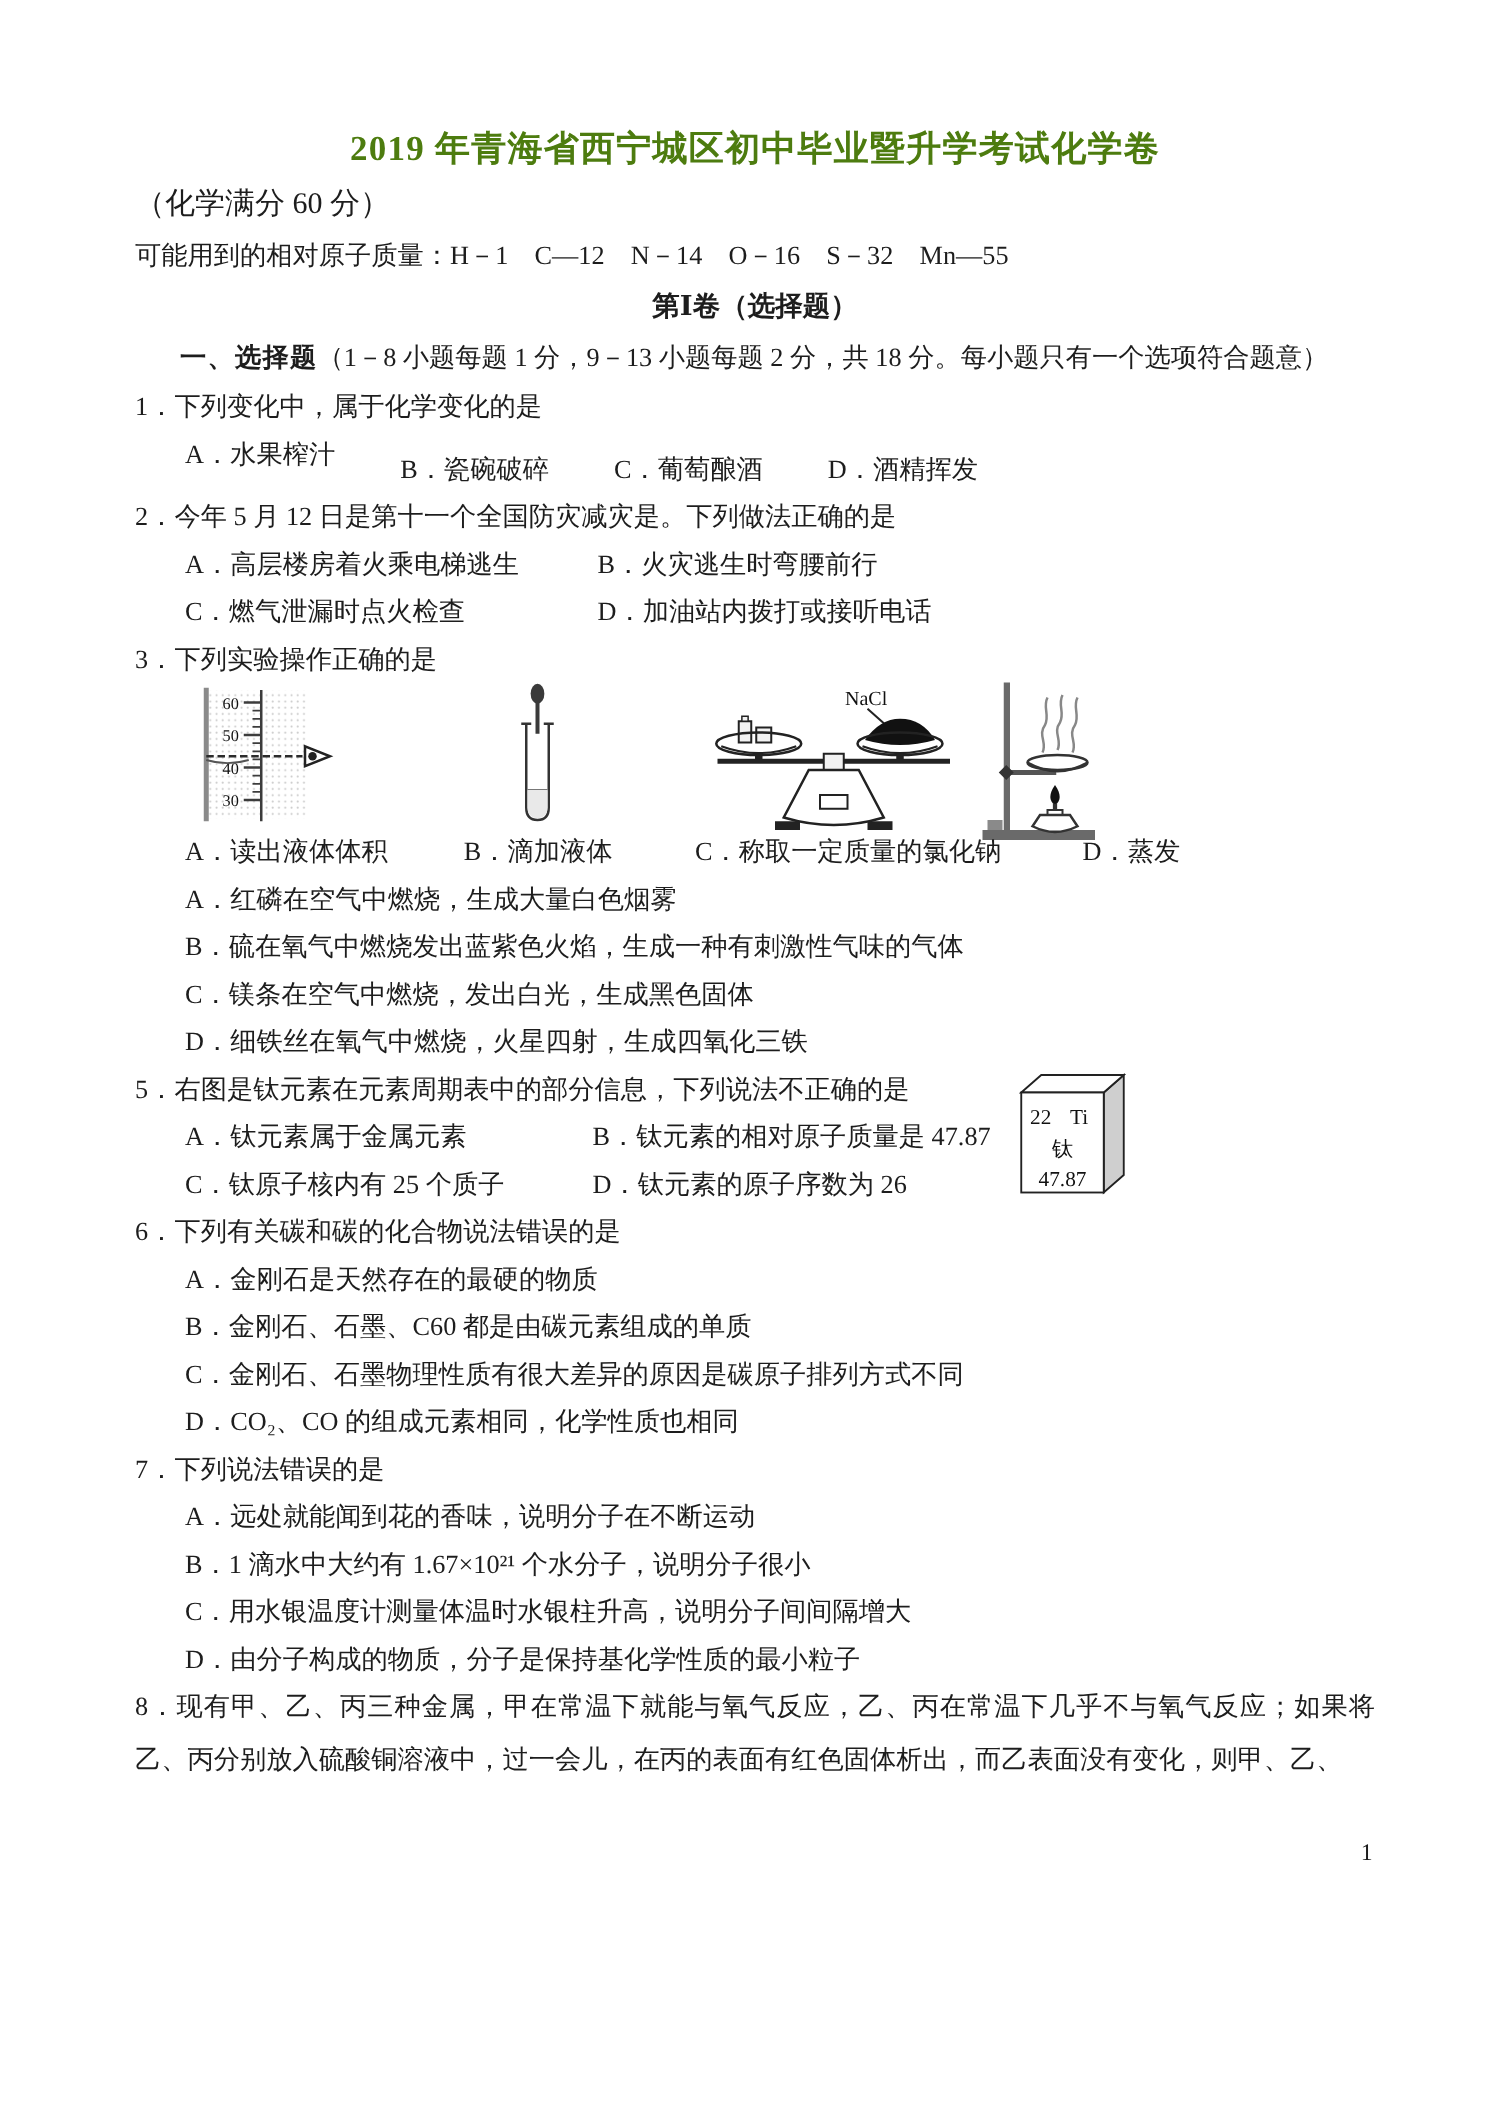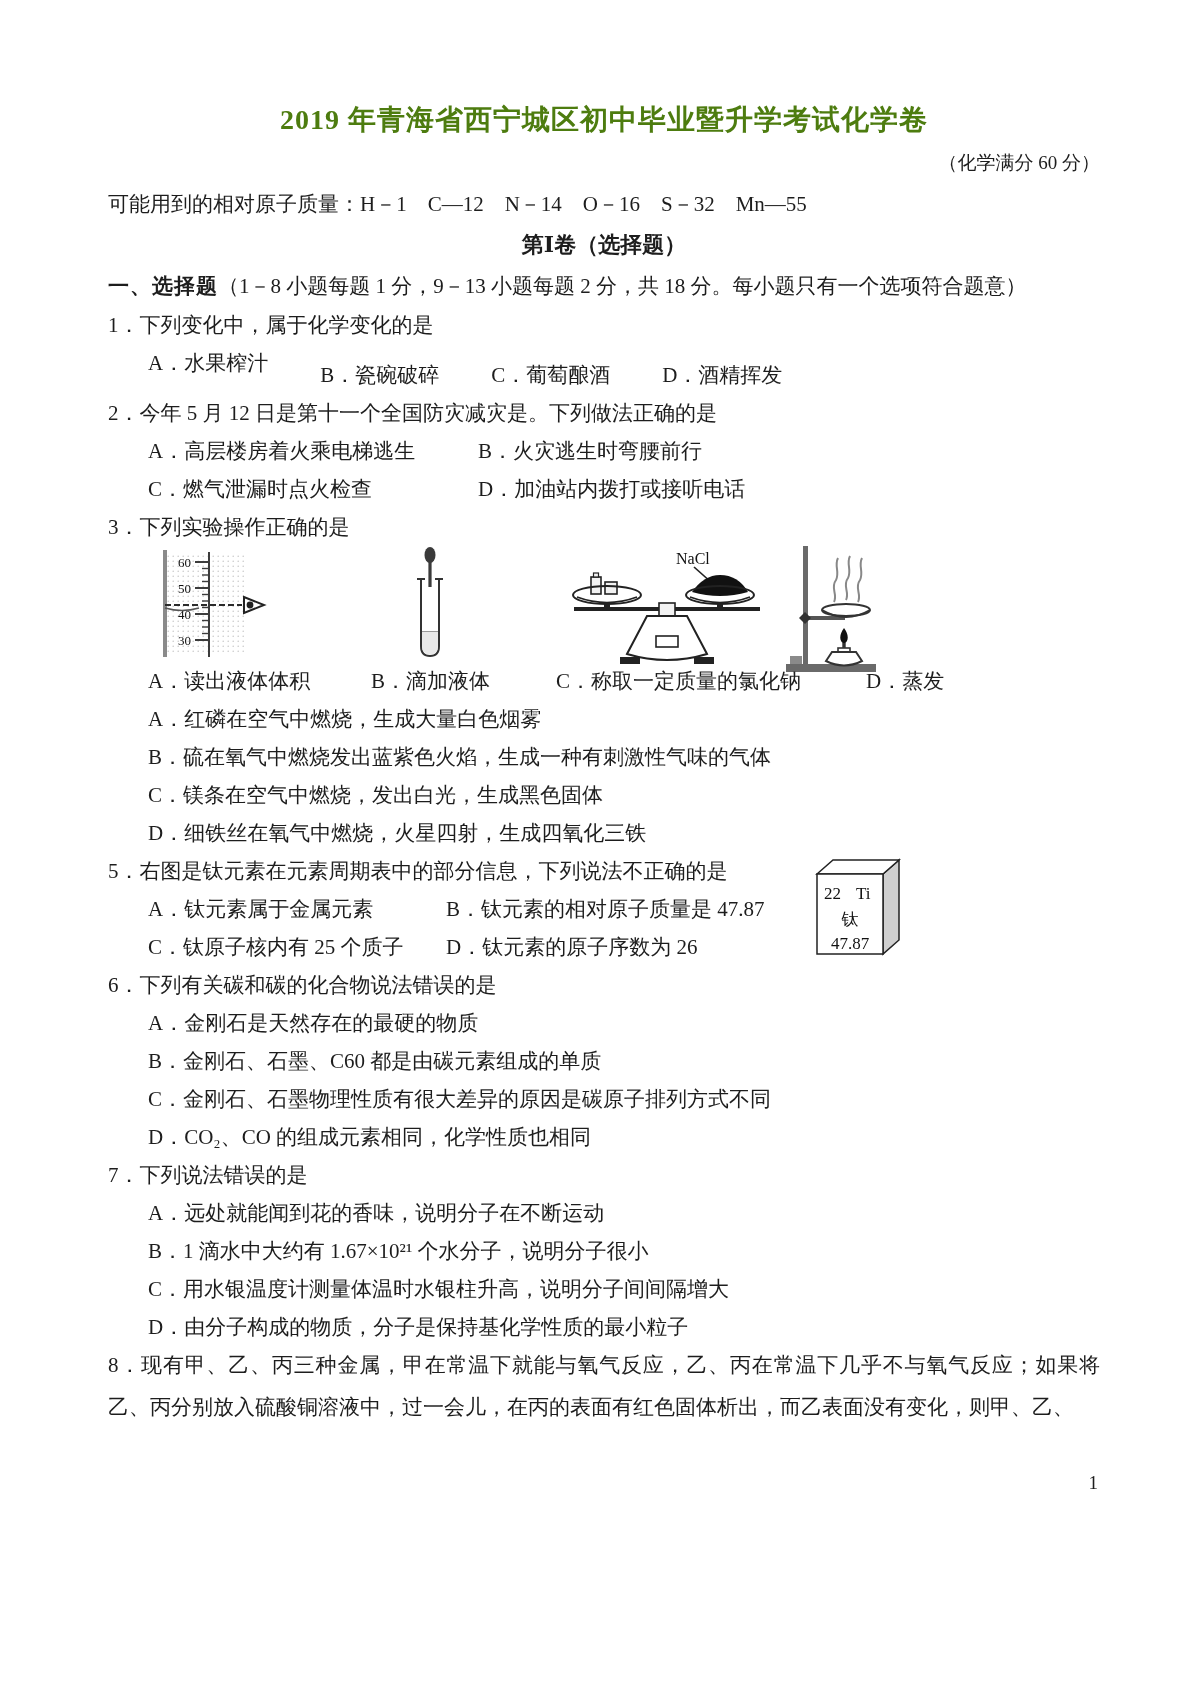--- a/index.html
+++ b/index.html
@@ -6,32 +6,32 @@
   .page {
     position:relative; width:1200px; height:1698px; margin:0 auto;
     background:#ffffff; overflow:hidden; color:#1d1d1d;
     font-family:"Liberation Serif","DejaVu Serif",serif;
   }
   .content { position:absolute; left:108px; right:100px; top:0; }
   .title {
     margin-top:98px; text-align:center; font-size:28px; font-weight:bold;
     line-height:44px; letter-spacing:1px;
   }
-  .subtitle { text-align:right; font-size:19px; line-height:42px; }
+  .subtitle { text-align:left; font-size:24px; line-height:42px; }
   .atomic { font-size:21px; line-height:40px; white-space:pre-wrap; }
   .section-head { text-align:center; font-size:22px; font-weight:bold; line-height:42px; }
   .intro { font-size:21px; line-height:40px; white-space:nowrap; }
-  .intro b { letter-spacing:1px; }
+  .intro b { letter-spacing:1px;margin-left:36px; }
   .line { font-size:21px; line-height:38px; white-space:nowrap; }
   .opt-indent { padding-left:40px; }
   .opt-row { display:flex; }
   .opt-row > span + span { margin-left:52px;margin-top:12px; }
   .opt-grid { display:grid; }
   .grid-330 { grid-template-columns:330px 1fr; }
-  .grid-298 { grid-template-columns:298px 1fr; }
+  .grid-298 { grid-template-columns:298px 1fr;gap:28px; }
   .fig-row { position:relative; height:116px; }
   .fig-row svg { position:absolute; }
   .fig-labels { position:relative; height:38px; font-size:21px; line-height:38px; }
   .fig-labels span { position:absolute; white-space:nowrap; }
   .q5-wrap { position:relative; }
   .element-box { position:absolute; left:705px; top:6px; }
   .q8-just { text-align:justify; text-align-last:justify; }
   .q8-l2 { line-height:46px; }
   .page-num {
     position:absolute; top:1472px; right:102px; font-size:19px;

